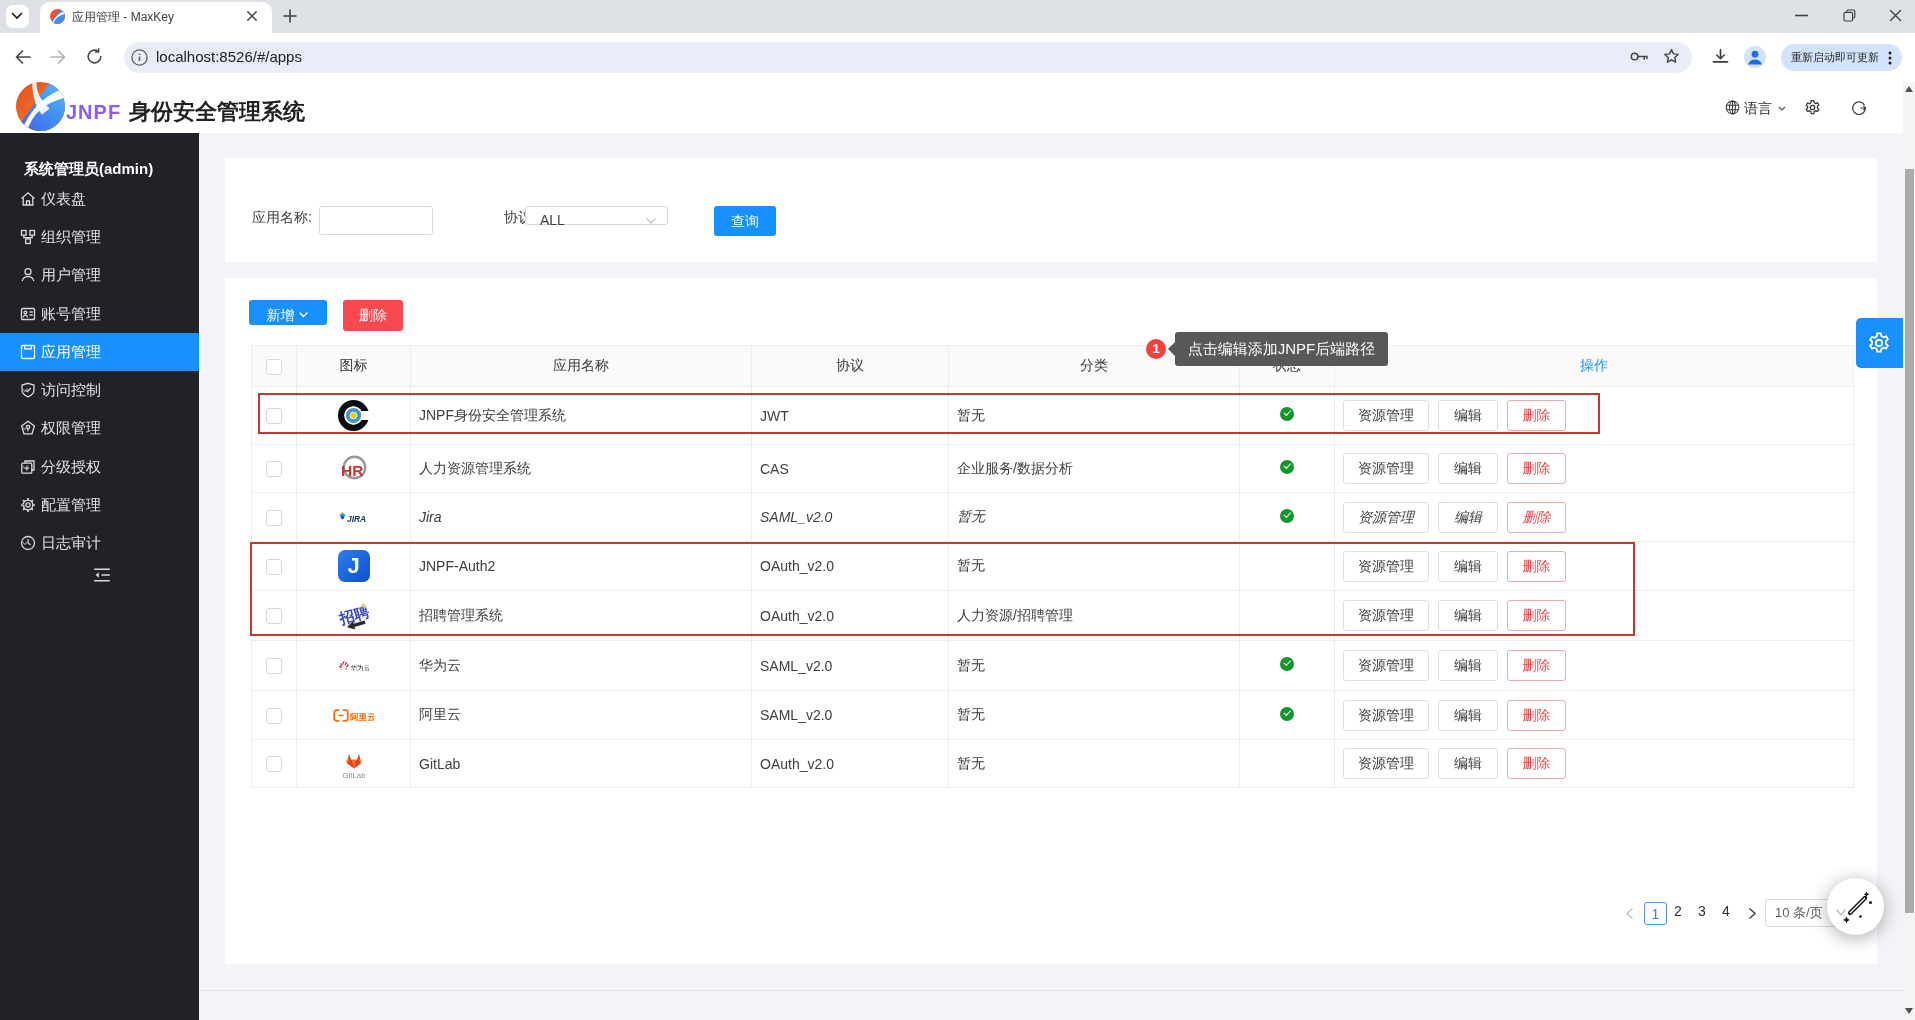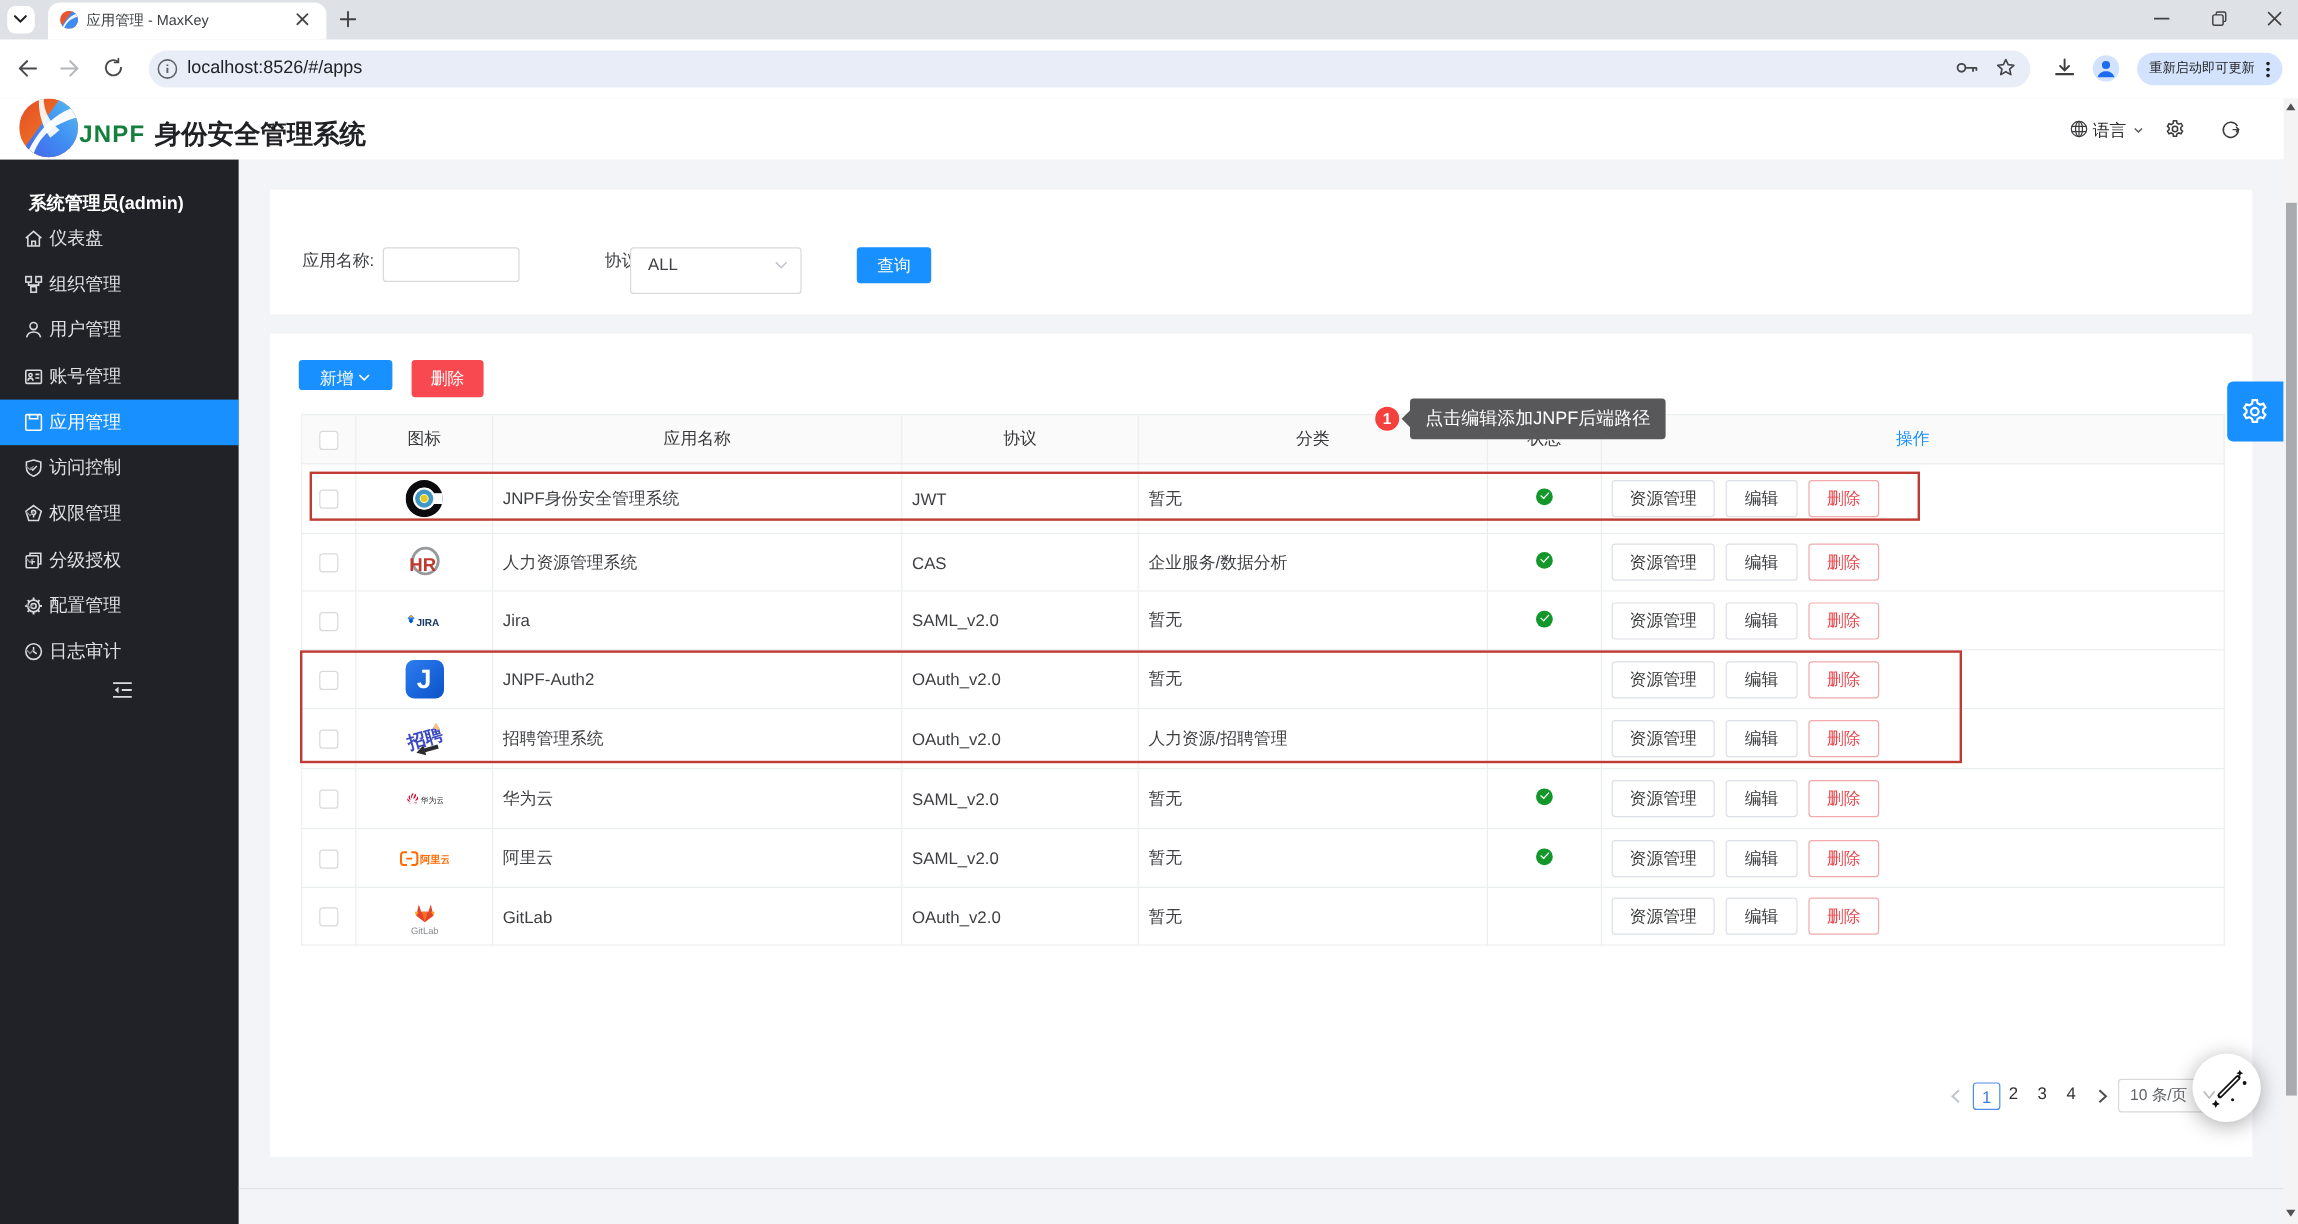--- a/index.html
+++ b/index.html
@@ -10,21 +10,21 @@
 #tabstrip{left:0;top:0;width:1915px;height:33px;background:#dee1e6;}
 #tabchev{left:6px;top:5px;width:23px;height:23px;background:#fff;border-radius:7px;}
 #tab{left:40px;top:2px;width:232px;height:31px;background:#fff;border-radius:10px 10px 0 0;}
 #tabtitle{left:72px;top:9px;font-size:12px;color:#3c4043;}
 #toolbar{left:0;top:33px;width:1915px;height:49px;background:#fff;}
 #omnibox{left:124px;top:42px;width:1568px;height:31px;border-radius:16px;background:#e9edf7;}
 #urltext{left:156px;top:48px;font-size:15px;color:#202124;}
 #updatechip{left:1781px;top:44px;width:121px;height:27px;border-radius:14px;background:#d3e3fd;font-size:11px;color:#1f1f1f;line-height:27px;text-align:left;padding-left:10px;letter-spacing:0.2px;letter-spacing:0;}
 
 #apphdr{left:0;top:82px;width:1915px;height:51px;background:#fff;}
-#jnpftxt{left:66px;top:100px;font-size:20px;line-height:24px;font-weight:800;color:#15803d;letter-spacing:1px;}
+#jnpftxt{left:66px;top:100px;font-size:20px;line-height:24px;font-weight:800;color:#8b5cf6;letter-spacing:1px;}
 #systitle{left:129px;top:100px;font-size:22px;line-height:24px;font-weight:700;color:#202124;}
 
 #sidebar{left:0;top:133px;width:199px;height:887px;background:#212227;}
 .sbadmin{position:absolute;left:24px;top:27px;font-size:15px;font-weight:700;color:#fff;}
 .mi{position:absolute;left:0;width:199px;height:38px;color:#dfe1e4;font-size:15px;}
 .mi .txt{position:absolute;left:41px;top:50%;transform:translateY(-50%);}
 .mi svg{position:absolute;left:20px;top:50%;transform:translateY(-50%);}
 .mi .chev{position:absolute;right:18px;top:50%;transform:translateY(-50%);color:#85878c;font-size:11px;}
 .mi.active{background:#1890ff;color:#fff;}
 
@@ -288,21 +288,21 @@
       <path d="M1.2 2.2h15.6M8.5 8h8.3M1.2 13.8h15.6"></path>
       <path d="M5.8 5.2 2.6 8l3.2 2.8z" fill="#d9dbde" stroke="none"></path>
     </svg>
 </div>
 
 <div class="abs" id="content"></div>
 <div class="abs" id="searchpanel">
   <span class="abs flabel" style="left:27px;top:51px;">应用名称:</span>
   <span class="abs finput" style="left:94px;top:48px;width:114px;height:29px;"></span>
   <span class="abs flabel" style="left:255px;top:51px;margin-left:24px;">协议:</span>
-  <span class="abs finput" style="left:300px;top:48px;width:143px;height:39px;font-size:14px;color:#3e3f42;line-height:27px;padding-left:14px;">ALL</span>
+  <span class="abs finput" style="left:300px;top:48px;width:143px;height:19px;font-size:14px;color:#3e3f42;line-height:27px;padding-left:14px;">ALL</span>
     <svg class="abs" style="left:420px;top:59px;" width="12" height="8" viewBox="0 0 12 8" fill="none" stroke="#c0c4cc" stroke-width="1.3">
       <path d="M1.5 1.5 6 6l4.5-4.5"></path>
     </svg>
   <span class="abs btn-blue" style="left:489px;top:48px;width:62px;height:30px;line-height:30px;">查询</span>
 </div>
 <div class="abs" id="mainpanel">
   <span class="abs btn-blue" style="left:24px;top:22px;width:78px;height:25px;line-height:31px;">新增 <svg style="vertical-align:1px;" width="11" height="8" viewBox="0 0 11 8" fill="none" stroke="#fff" stroke-width="1.4">
         <path d="M1.5 1.5 5.5 5.5 9.5 1.5"></path>
       </svg></span>
   <span class="abs btn-red" style="left:118px;top:22px;width:60px;height:31px;line-height:31px;">删除</span>
@@ -347,21 +347,21 @@
           <td class="c"><svg class="ic" width="27" height="27" viewBox="0 0 27 27">
               <circle cx="14.5" cy="12.5" r="10.7" fill="none" stroke="#97999c" stroke-width="2.4"></circle>
               <text x="1" y="20.5" font-family="Liberation Sans,sans-serif" font-size="15.5" font-weight="bold" fill="#c0392e">HR</text>
             </svg></td>
           <td>人力资源管理系统</td>
           <td>CAS</td>
           <td>企业服务/数据分析</td>
           <td class="c"><span class="gcheck"></span></td>
           <td class="ops"><span class="rowbtn" style="width:86px;">资源管理</span><span class="rowbtn" style="width:60px;">编辑</span><span class="rowbtn del" style="width:59px;">删除</span></td>
         </tr>
-    <tr style="height:49px;">
+    <tr style="height:49px;font-style:italic;">
           <td class="c"><span class="cb"></span></td>
           <td class="c"><svg class="ic" width="34" height="14" viewBox="0 0 34 14">
               <path d="M5.5 1.2l3 3-3 3-3-3z" fill="#2684ff"></path>
               <path d="M5.5 4.6l2 2-2 2-2-2z" fill="#0052cc"></path>
               <circle cx="5.5" cy="3" r="1.1" fill="#f0b000"></circle>
               <text x="10" y="10.5" font-family="Liberation Sans,sans-serif" font-size="8.4" font-weight="bold" fill="#1a3b66">JIRA</text>
             </svg></td>
           <td>Jira</td>
           <td>SAML_v2.0</td>
           <td>暂无</td>

